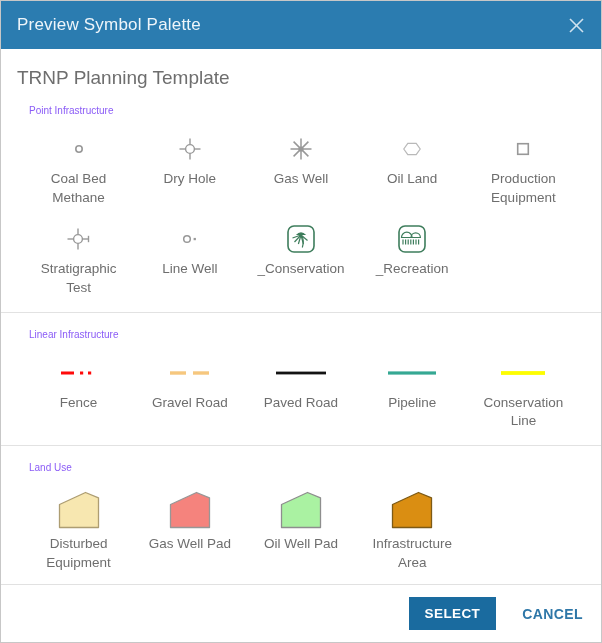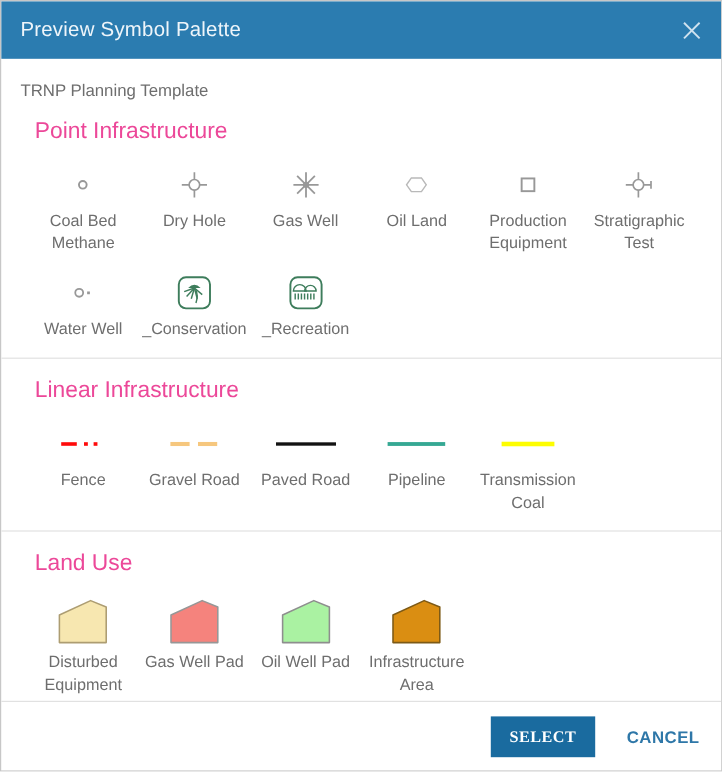--- a/index.html
+++ b/index.html
@@ -13,27 +13,27 @@
     height:48px; flex:0 0 48px; background:var(--header-bg);
     display:flex; align-items:center; padding:0 16px;
   }
   .title { color:#eef5fa; font-size:17px; letter-spacing:.2px; }
   .close {
     margin-left:auto; width:18px; height:18px; cursor:pointer;
     display:flex; align-items:center; justify-content:center;
   }
   .close svg { stroke:#cfe2ef; stroke-width:1.6; }
   .body { flex:1 1 auto; overflow:hidden; }
-  .subtitle { margin:18px 16px 16px; font-size:14px; color:#6e6e6e; }
+  .subtitle { margin:18px 16px 16px; font-size:19px; color:#6e6e6e; }
   .section-heading {
-    margin:0 0 14px 28px; font-size:19px; font-weight:500; color:#ec4899;
+    margin:0 0 14px 28px; font-size:10px; font-weight:500; color:#8b5cf6;
   }
   .divider { border-top:1px solid #e2e2e2; margin:14px 0 16px; }
   .sym-grid {
-    display:grid; grid-template-columns:repeat(6,1fr);
+    display:grid; grid-template-columns:repeat(5,1fr);
     padding:0 22px; row-gap:12px;
   }
   .cell { display:flex; flex-direction:column; align-items:center; }
   .sym-box { height:38px; display:flex; align-items:center; justify-content:center; }
   .sym-box.tall { height:46px; }
   .lbl {
     font-size:13.5px; color:#6e6e6e; text-align:center; line-height:1.4;
     max-width:104px; margin-top:2px;
   }
   .stroke-gray { stroke:var(--symbol-gray); fill:none; }
@@ -44,21 +44,21 @@
   .green-fill { fill:var(--green-icon); }
   .land path { stroke-width:1.3; stroke-linejoin:round; }
   .land.thick path { stroke-width:2.7; }
   .footer {
     flex:0 0 58px; border-top:1px solid #e1e1e1;
     display:flex; align-items:center; justify-content:flex-end;
     gap:26px; padding:0 18px;
   }
   .select-btn {
     background:var(--select-bg); color:#fff; border:none;
-    font-family:Liberation Serif, serif; font-size:13.5px; font-weight:600;
+    font-family:Liberation Sans, sans-serif; font-size:13.5px; font-weight:600;
     letter-spacing:.4px; padding:9px 16px; cursor:pointer;
   }
   .cancel-link {
     color:var(--cancel-text); font-size:14px; font-weight:600;
     letter-spacing:.4px; text-decoration:none; cursor:pointer;
   }
 </style>
 </head>
 <body>
 
@@ -156,21 +156,21 @@
           <div class="lbl">Stratigraphic Test</div>
         </div>
 
         <div class="cell">
           <div class="sym-box">
               <svg width="36" height="36" viewBox="0 0 36 36">
             <circle class="stroke-gray" stroke-width="1.5" cx="15" cy="18" r="3.3"></circle>
             <rect class="fill-gray" x="21.6" y="16.9" width="2.3" height="2.3"></rect>
           </svg>
             </div>
-          <div class="lbl">Water Well</div>
+          <div class="lbl">Line Well</div>
         </div>
 
         <div class="cell">
           <div class="sym-box">
               <svg width="36" height="36" viewBox="0 0 36 36">
             <rect class="green-frame" stroke-width="1.6" x="5" y="5" width="26" height="26" rx="6"></rect>
             <path class="green-fill" d="M12.8 14 Q18 8.6 23.2 14 Z"></path>
             <g class="green-line" stroke-width="1.2">
               <line x1="18" y1="14" x2="9.5" y2="17"></line>
                   <line x1="18" y1="14" x2="11.5" y2="21"></line>
@@ -261,21 +261,21 @@
         </div>
 
         <div class="cell">
           <div class="sym-box">
               <svg width="60" height="36" viewBox="0 0 60 36">
             <g fill="#fdfd00">
               <rect x="8" y="16.1" width="44" height="3.8"></rect>
             </g>
           </svg>
             </div>
-          <div class="lbl">Transmission Coal</div>
+          <div class="lbl">Conservation Line</div>
         </div>
 
       </div>
     </section>
 
     <div class="divider"></div>
 
     <section>
       <h2 class="section-heading">Land Use</h2>
       <div class="sym-grid">

